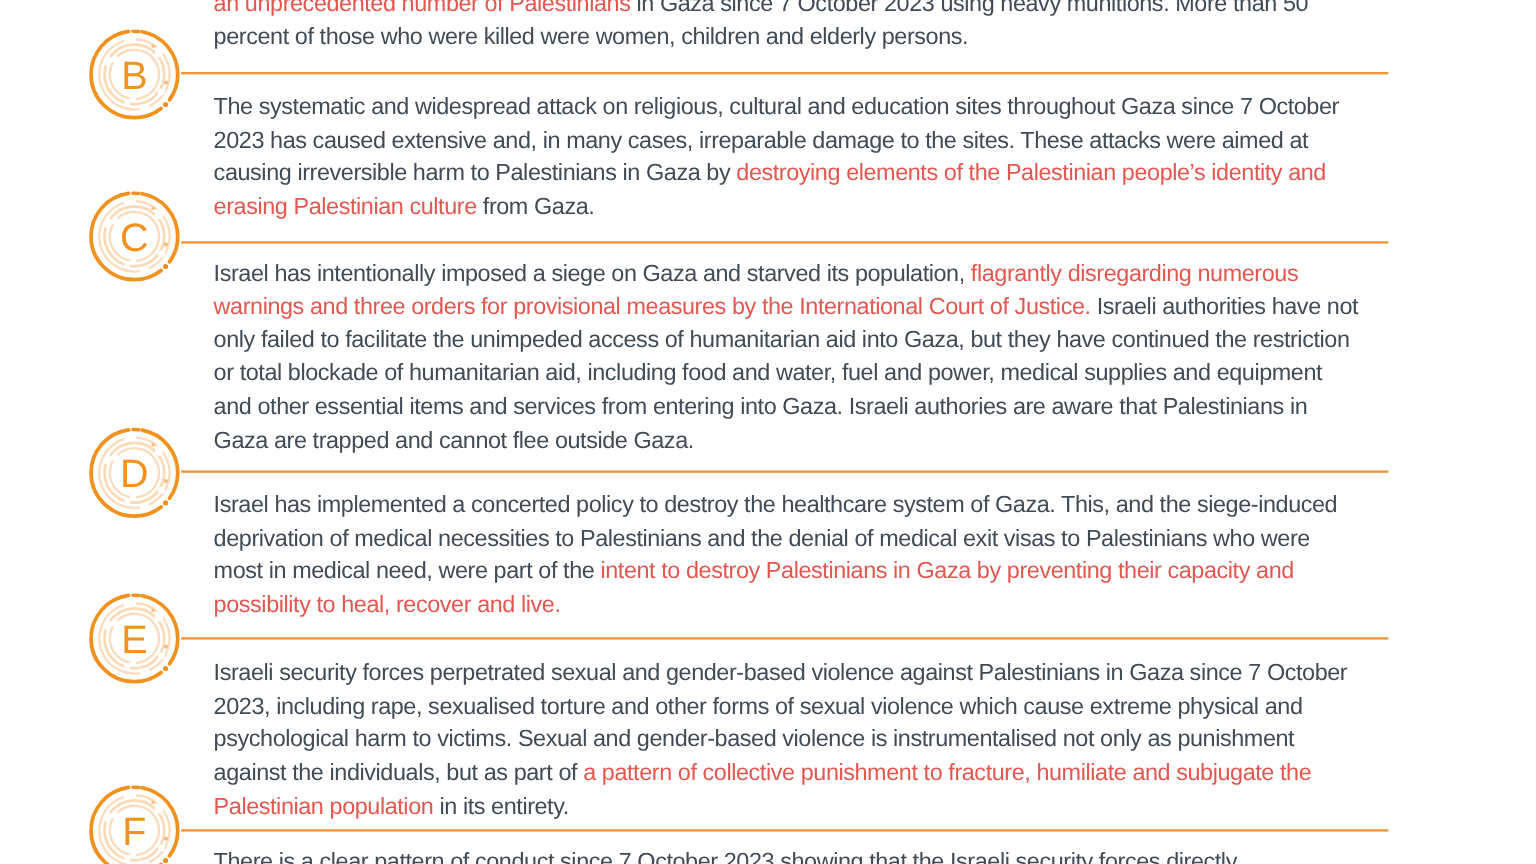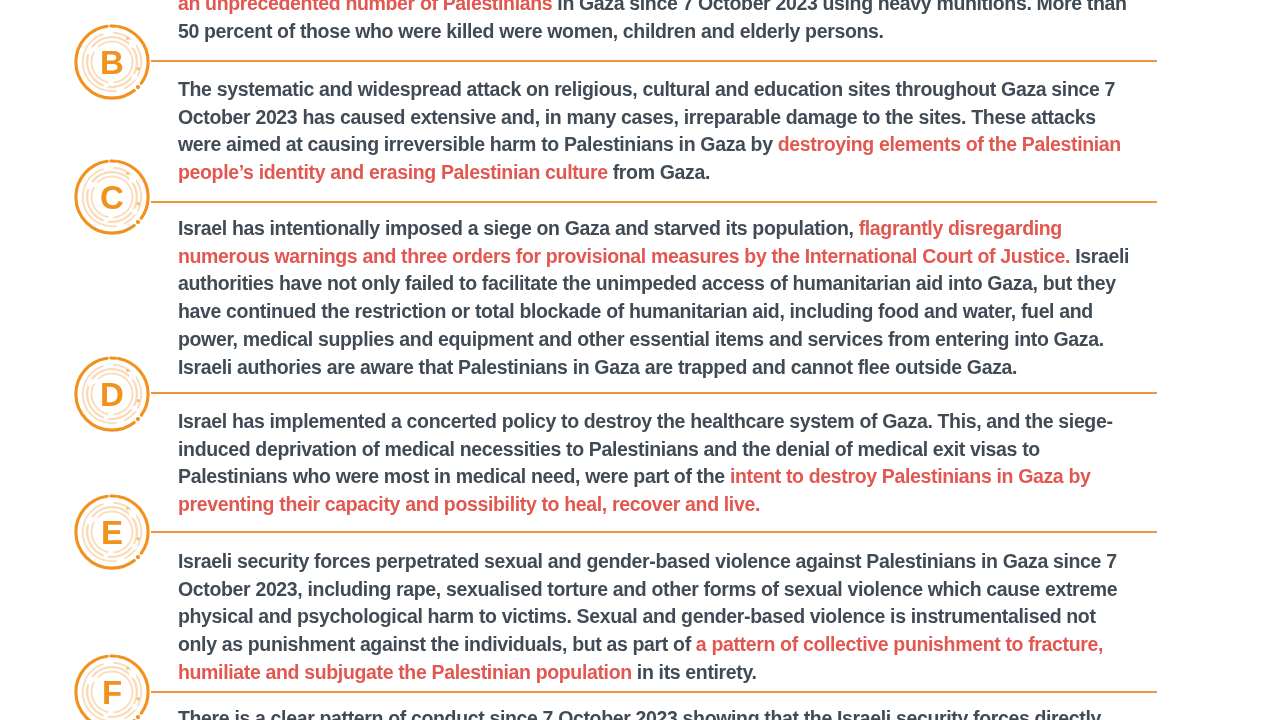--- a/index.html
+++ b/index.html
@@ -9,21 +9,20 @@
     width: 1280px;
     height: 720px;
     overflow: hidden;
     font-family: "Liberation Sans", sans-serif;
   }
   .page {
     position: relative;
     width: 1280px;
     height: 720px;
     background: #ffffff;
-    font-weight: bold;
   }
   .rule {
     position: absolute;
     left: 151px;
     width: 1006px;
     height: 2px;
     background: #F0953B;
   }
   .badge {
     position: absolute;

